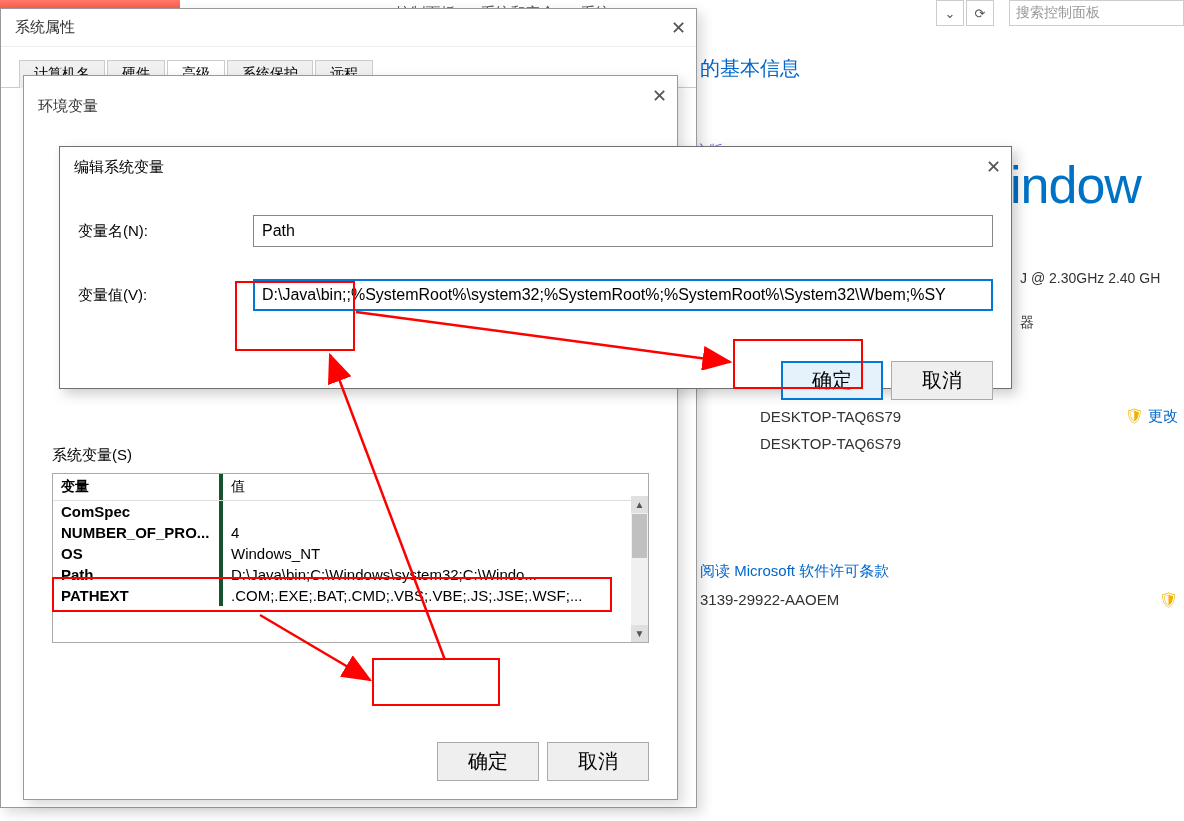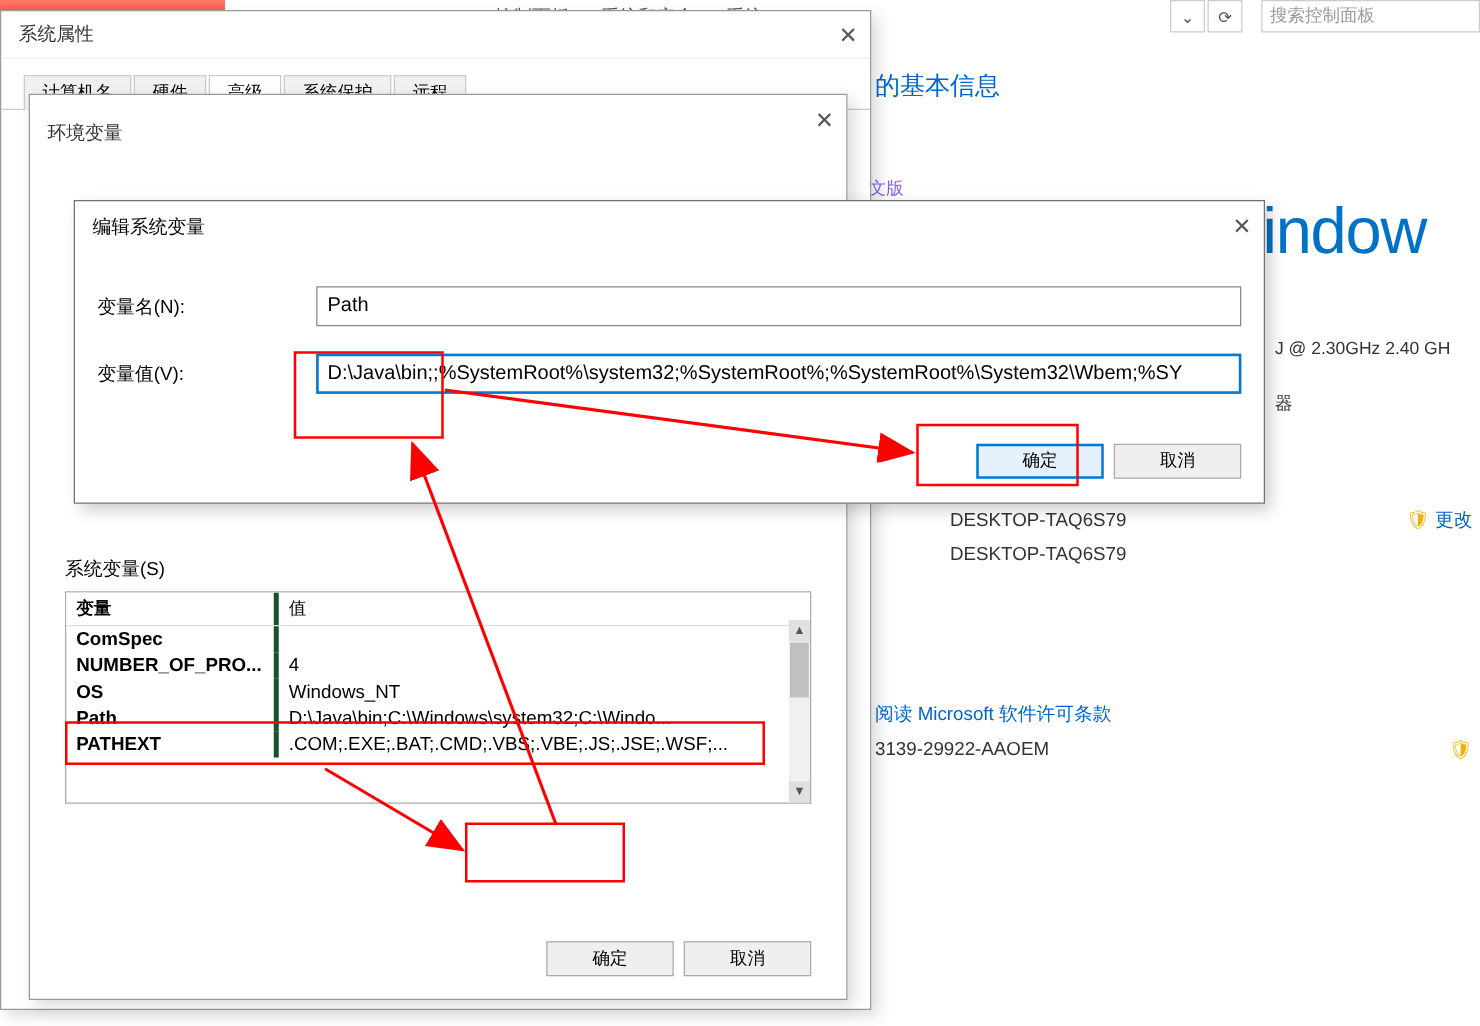--- a/index.html
+++ b/index.html
@@ -228,40 +228,40 @@
       margin: 1px;
     }
     .sys-vars-btns {
       display: flex;
       justify-content: flex-end;
       gap: 8px;
       margin-top: 18px;
     }
     .std-button {
       min-width: 102px;
-      height: 28px;
+      height: 39px;
       border: 1px solid #aaa;
       background: #efefef;
-      font-size: 14px;
+      font-size: 20px;
       cursor: pointer;
       font-family: Liberation Serif, serif;
     }
 
     .envvars-bottom-btns {
       position: absolute;
       bottom: 18px;
       right: 28px;
       display: flex;
       gap: 8px;
     }
 
     
     .editvar-dialog {
       position: absolute;
-      top: 160px; left: 59px;
+      top: 146px; left: 59px;
       width: 953px;
       height: 243px;
       border: 1px solid #707070;
       background: #fff;
       box-shadow: 5px 5px 12px rgba(0,0,0,0.2);
     }
     .editvar-titlebar {
       height: 40px;
       display: flex;
       align-items: center;
@@ -276,21 +276,21 @@
       font-size: 18px;
       color: #555;
       cursor: pointer;
     }
     .editvar-body {
       padding: 28px 18px 10px 18px;
     }
     .editvar-row {
       display: flex;
       align-items: center;
-      margin-bottom: 22px;
+      margin-bottom: 32px;
     }
     .editvar-label {
       width: 175px;
       font-size: 15px;
     }
     .editvar-input {
       flex: 1;
       height: 32px;
       border: 1px solid #888;
       padding: 4px 8px;

